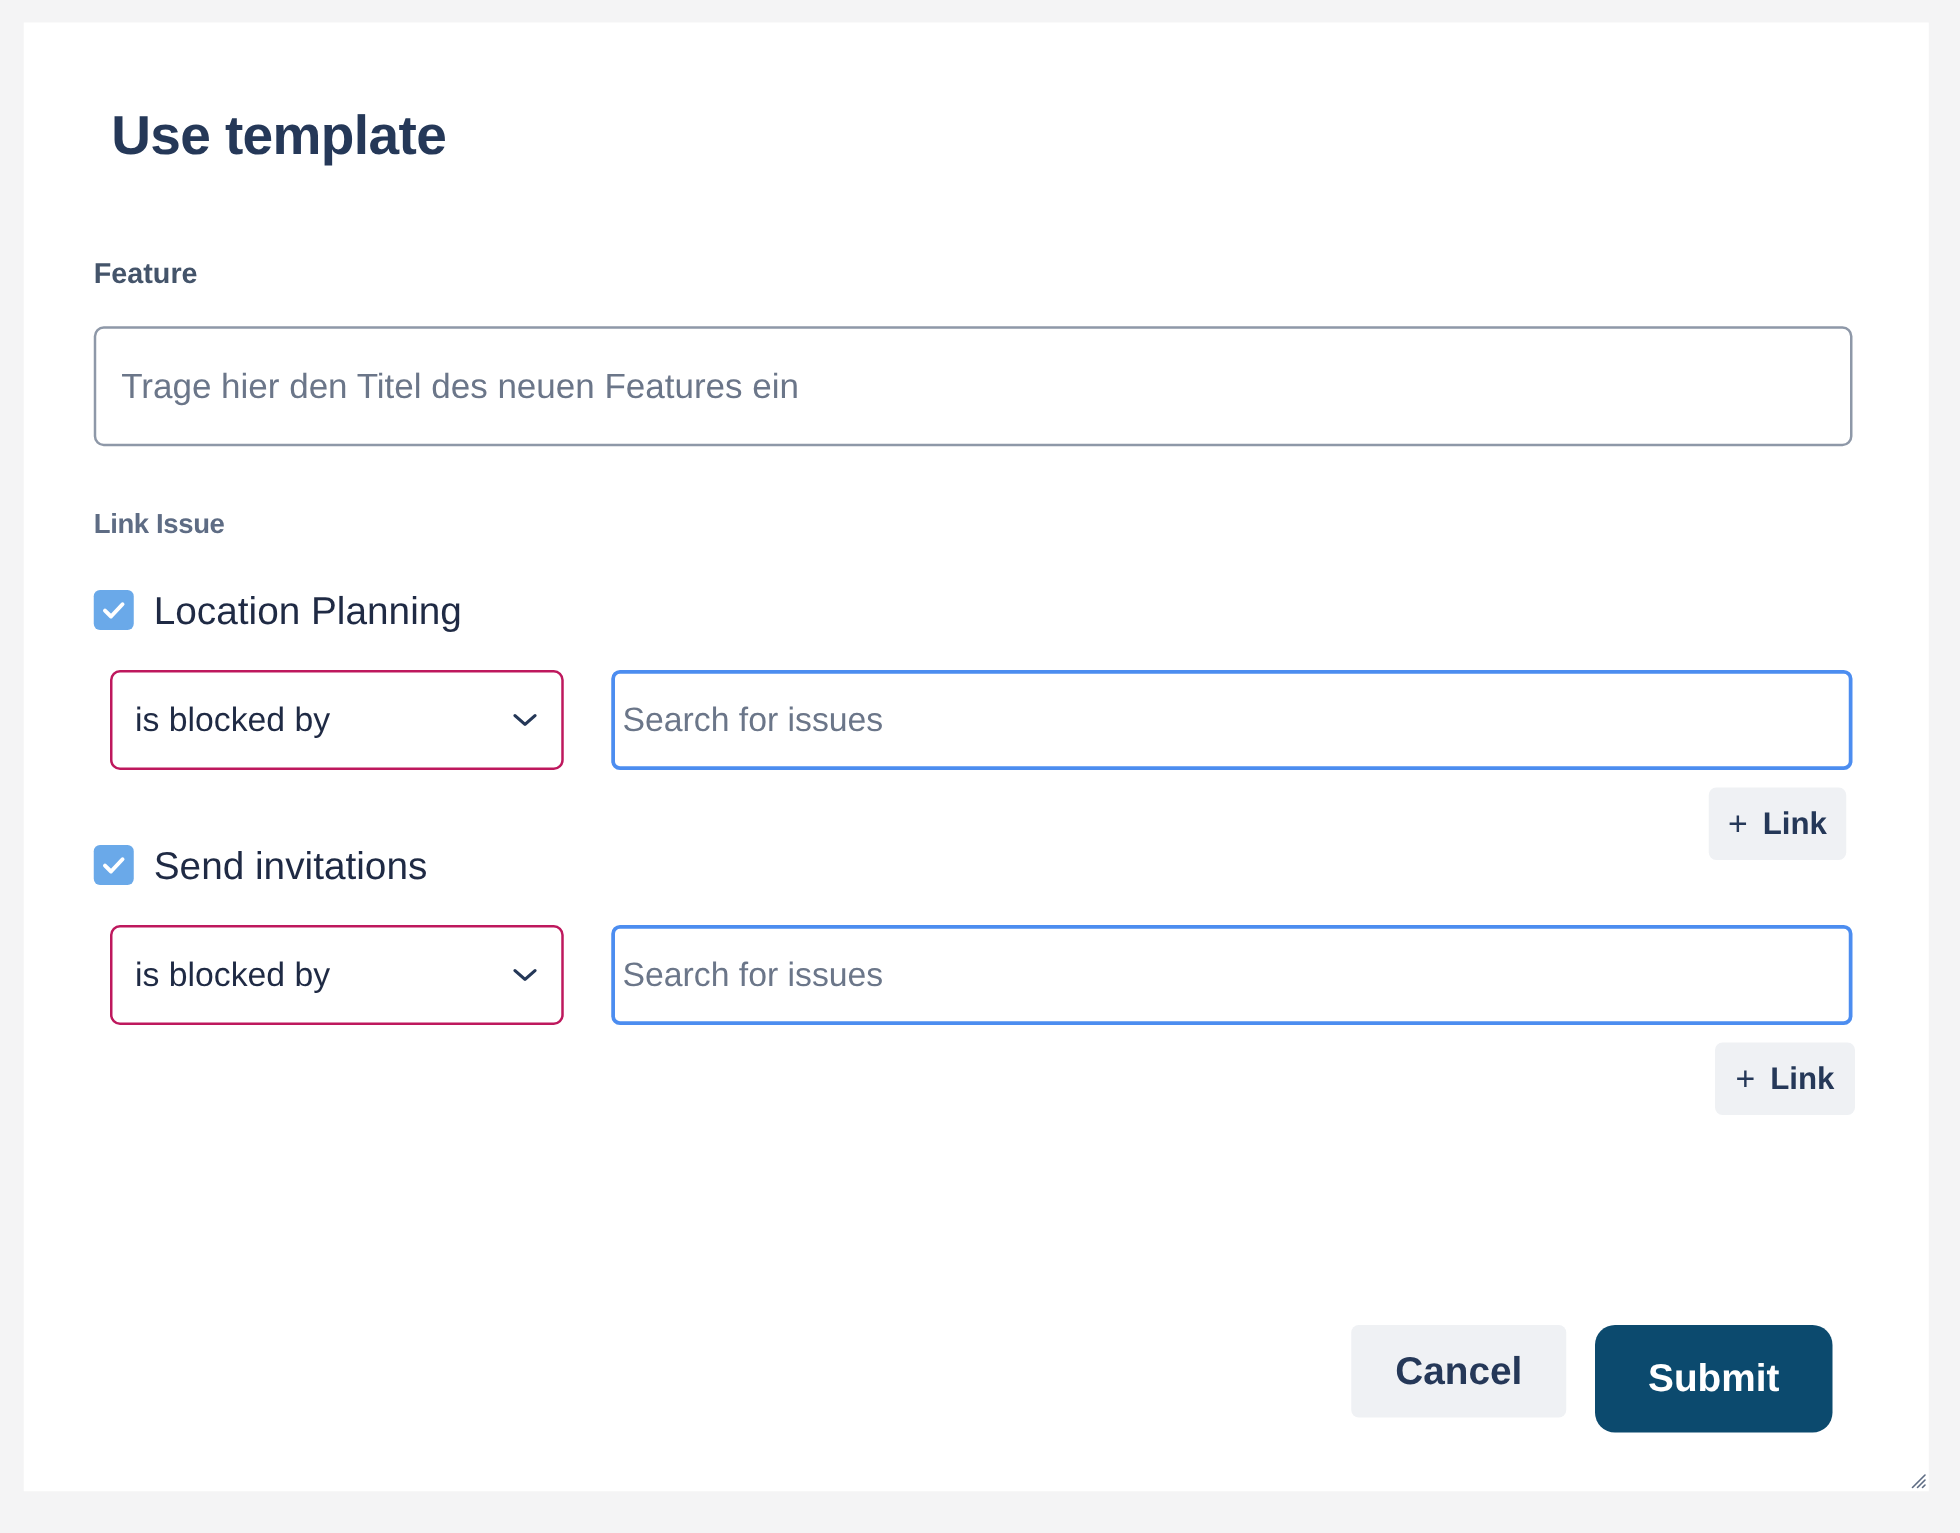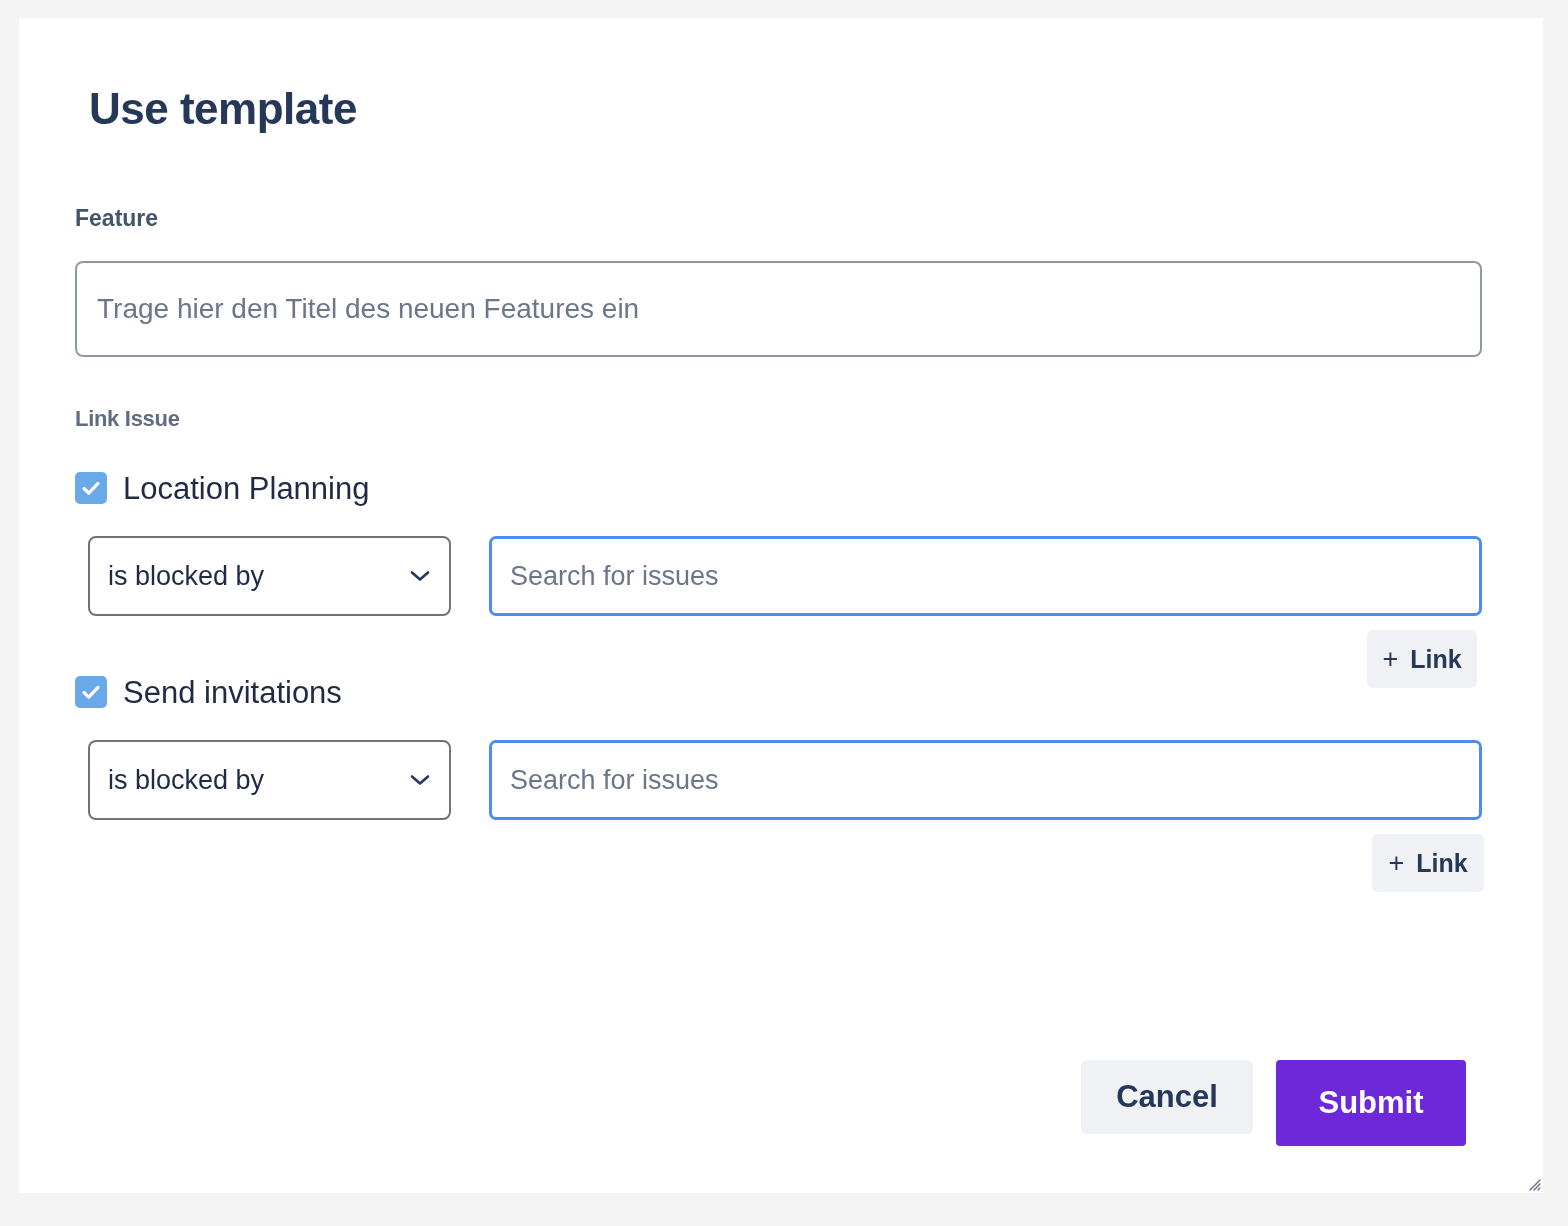--- a/index.html
+++ b/index.html
@@ -115,21 +115,21 @@
     white-space: nowrap;
   }
 
   .relation-select {
     position: absolute;
     left: 69px;
     top: 68px;
     width: 363px;
     height: 80px;
     box-sizing: border-box;
-    border: 2px solid #737373;
+    border: 2px solid #be185d;
     border-radius: 8px;
     background: #ffffff;
     display: flex;
     align-items: center;
     padding: 0 18px;
     cursor: pointer;
   }
   .relation-select .sel-text {
     flex: 1 1 auto;
     font-size: 27px;
@@ -147,21 +147,21 @@
     top: 68px;
     width: 993px;
     height: 80px;
     box-sizing: border-box;
     border: 3px solid #4c8df0;
     border-radius: 7px;
     background: #ffffff;
     font-family: "Liberation Sans", sans-serif;
     font-size: 27px;
     color: #253858;
-    padding: 0 18px;
+    padding: 0 6px;
     outline: none;
   }
   .issue-search::placeholder {
     color: #6b7689;
     opacity: 1;
   }
 
   .link-btn {
     position: absolute;
     top: 162px;
@@ -214,23 +214,23 @@
     font-weight: bold;
     cursor: pointer;
   }
 
   .btn-submit {
     position: absolute;
     left: 1257px;
     top: 0;
     width: 190px;
     height: 86px;
-    background: #6d28d9;
+    background: #0c4a6e;
     border: none;
-    border-radius: 4px;
+    border-radius: 16px;
     color: #ffffff;
     font-family: "Liberation Sans", sans-serif;
     font-size: 31px;
     font-weight: bold;
     cursor: pointer;
   }
 
   .resize-handle {
     position: absolute;
     right: 2px;

